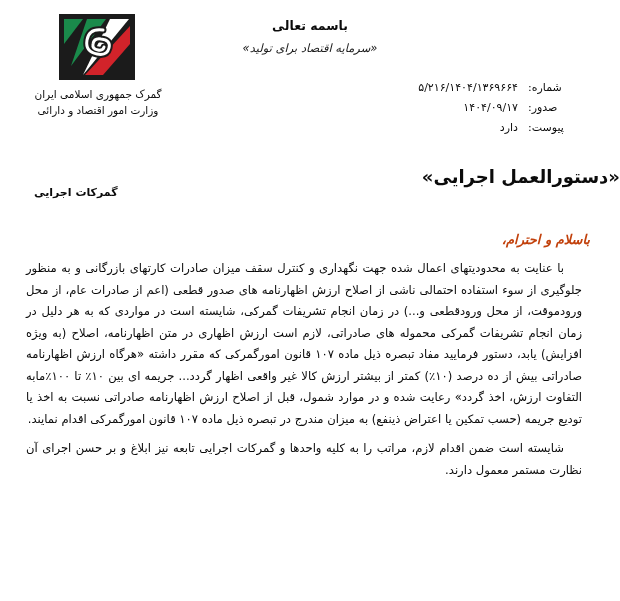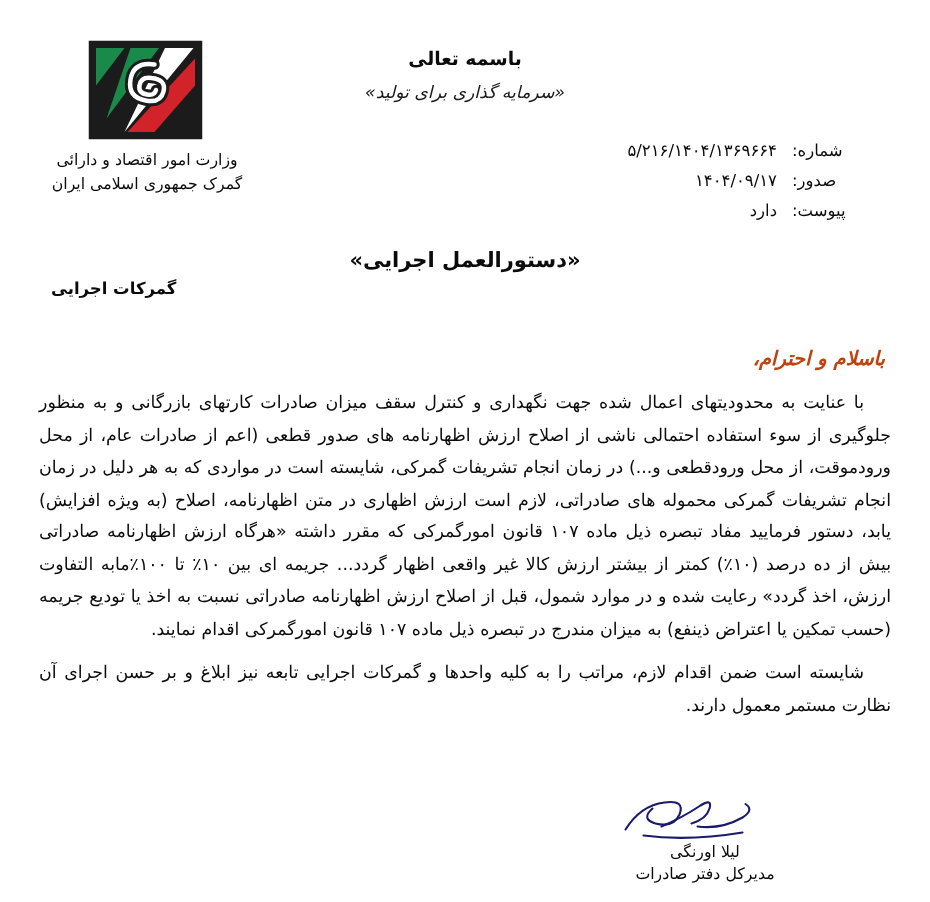--- a/index.html
+++ b/index.html
@@ -13,21 +13,21 @@
     font-family: "DejaVu Sans", "Liberation Sans", sans-serif;
     color: #0b0b0b;
     position: relative;
     overflow: hidden;
   }
   .page {
     position: relative;
     width: 620px;
     height: 601px;
     box-sizing: border-box;
-    padding: 25px 26px 0 26px;
+    padding: 12px 26px 0 26px;
   }
 
   
   .header {
     position: relative;
     height: 150px;
   }
   .basmala {
     position: absolute;
     top: 6px;
@@ -103,22 +103,22 @@
     text-align: right;
     direction: rtl;
   }
 
   
   .doc-title {
     position: absolute;
     top: 166px;
     right: 0;
     left: 0;
-    text-align: center;
-    font-size: 14px;
+    text-align: right;
+    font-size: 18px;
     font-weight: bold;
   }
   .addressee {
     position: absolute;
     top: 186px;
     left: 34px;
     font-size: 11px;
     font-weight: bold;
   }
   .salutation {
@@ -135,21 +135,21 @@
   .body {
     position: absolute;
     top: 258px;
     right: 26px;
     left: 26px;
     font-size: 11.6px;
     line-height: 21.5px;
     text-align: justify;
     text-align-last: right;
   }
-  .body p { margin: 0 0 8px 0; }
+  .body p { margin: 0 12px 8px 0; }
   .p-indent { text-indent: 18px; }
 
   
   .sign {
     position: absolute;
     bottom: 10px;
     right: 60px;
     width: 180px;
     text-align: center;
   }
@@ -167,39 +167,39 @@
   }
 </style>
 </head>
 <body>
 
 <div class="page">
 
   <div class="header">
 
     <div class="basmala">باسمه تعالی</div>
-    <div class="slogan">«سرمایه گذاری برای تولید»</div>
+    <div class="slogan">«سرمایه اقتصاد برای تولید»</div>
 
     <div class="logo-wrap">
       <div class="logo">
         <svg width="76" height="66" viewBox="0 0 76 66" xmlns="http://www.w3.org/2000/svg">
           <rect x="0" y="0" width="76" height="66" fill="#1b1b1b"></rect>
           <g>
             <polygon points="5,5 24,5 5,30" fill="#1a8a4b"></polygon>
             <polygon points="28,5 47,5 12,52" fill="#1a8a4b"></polygon>
             <polygon points="51,5 70,5 24,61" fill="#ffffff"></polygon>
             <polygon points="71,12 71,30 44,61 26,61" fill="#d2232a"></polygon>
           </g>
           <path d="M44 16 q-14 -2 -16 10 q-2 12 10 14 q10 2 12 -6 q2 -8 -8 -9 q-7 -1 -8 5 q-1 5 5 6 q5 1 6 -3" fill="none" stroke="#1b1b1b" stroke-width="7" stroke-linecap="round"></path>
           <path d="M44 16 q-14 -2 -16 10 q-2 12 10 14 q10 2 12 -6 q2 -8 -8 -9 q-7 -1 -8 5 q-1 5 5 6 q5 1 6 -3" fill="none" stroke="#ffffff" stroke-width="3" stroke-linecap="round"></path>
         </svg>
       </div>
       <div class="org-lines">
+        <div class="org-line">گمرک جمهوری اسلامی ایران</div>
         <div class="org-line">وزارت امور اقتصاد و دارائی</div>
-        <div class="org-line">گمرک جمهوری اسلامی ایران</div>
       </div>
     </div>
 
     <div class="meta">
       <div class="meta-row">
         <div class="meta-label">شماره:</div>
         <div class="meta-value">۵/۲۱۶/۱۴۰۴/۱۳۶۹۶۶۴</div>
       </div>
       <div class="meta-row">
         <div class="meta-label">صدور:</div>
@@ -214,28 +214,14 @@
 
   <div class="doc-title">«دستورالعمل اجرایی»</div>
   <div class="addressee">گمرکات اجرایی</div>
   <div class="salutation">باسلام و احترام،</div>
 
   <div class="body">
     <p class="p-indent">با عنایت به محدودیتهای اعمال شده جهت نگهداری و کنترل سقف میزان صادرات کارتهای بازرگانی و به منظور جلوگیری از سوء استفاده احتمالی ناشی از اصلاح ارزش اظهارنامه های صدور قطعی (اعم از صادرات عام، از محل ورودموقت، از محل ورودقطعی و...) در زمان انجام تشریفات گمرکی، شایسته است در مواردی که به هر دلیل در زمان انجام تشریفات گمرکی محموله های صادراتی، لازم است ارزش اظهاری در متن اظهارنامه، اصلاح (به ویژه افزایش) یابد، دستور فرمایید مفاد تبصره ذیل ماده ۱۰۷ قانون امورگمرکی که مقرر داشته «هرگاه ارزش اظهارنامه صادراتی بیش از ده درصد (۱۰٪) کمتر از بیشتر ارزش کالا غیر واقعی اظهار گردد... جریمه ای بین ۱۰٪ تا ۱۰۰٪مابه التفاوت ارزش، اخذ گردد» رعایت شده و در موارد شمول، قبل از اصلاح ارزش اظهارنامه صادراتی نسبت به اخذ یا تودیع جریمه (حسب تمکین یا اعتراض ذینفع) به میزان مندرج در تبصره ذیل ماده ۱۰۷ قانون امورگمرکی اقدام نمایند.</p>
     <p class="p-indent">شایسته است ضمن اقدام لازم، مراتب را به کلیه واحدها و گمرکات اجرایی تابعه نیز ابلاغ و بر حسن اجرای آن نظارت مستمر معمول دارند.</p>
   </div>
 
-  <div class="sign">
-    <div class="sign-mark">
-      <svg width="150" height="34" viewBox="0 0 150 34" xmlns="http://www.w3.org/2000/svg">
-        <g fill="none" stroke="#1a1a6e" stroke-width="1.4" stroke-linecap="round">
-          <path d="M22 26 q10 -16 26 -18 q14 -2 10 8 q-4 9 -16 6 q-10 -3 -2 -10"></path>
-          <path d="M46 24 q14 -6 26 -14 q8 -5 6 2 q-2 7 -12 10"></path>
-          <path d="M70 24 q16 2 30 -6 q8 -5 2 -9"></path>
-          <path d="M34 30 q30 4 66 -2"></path>
-        </g>
-      </svg>
-    </div>
-    <div class="sign-name">لیلا اورنگی</div>
-    <div class="sign-role">مدیرکل دفتر صادرات</div>
-  </div>
 
 </div>
 
 </body></html>

